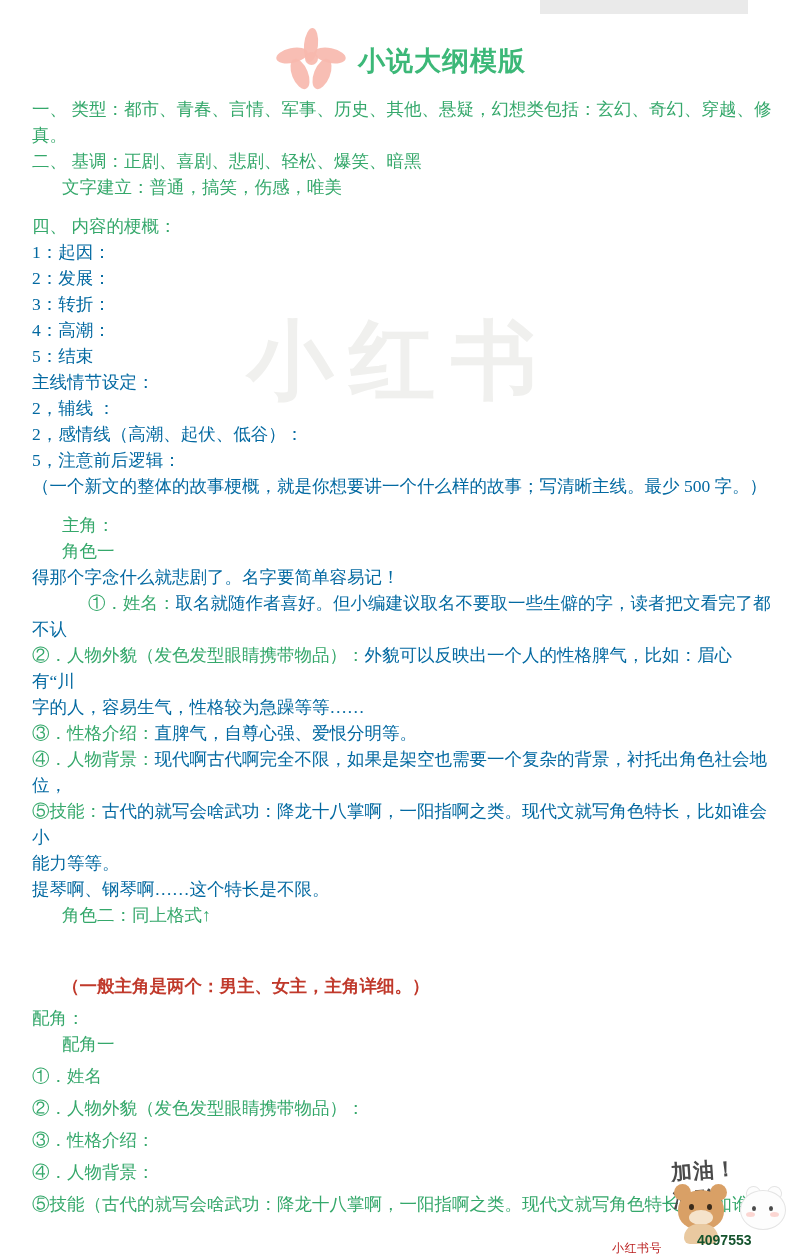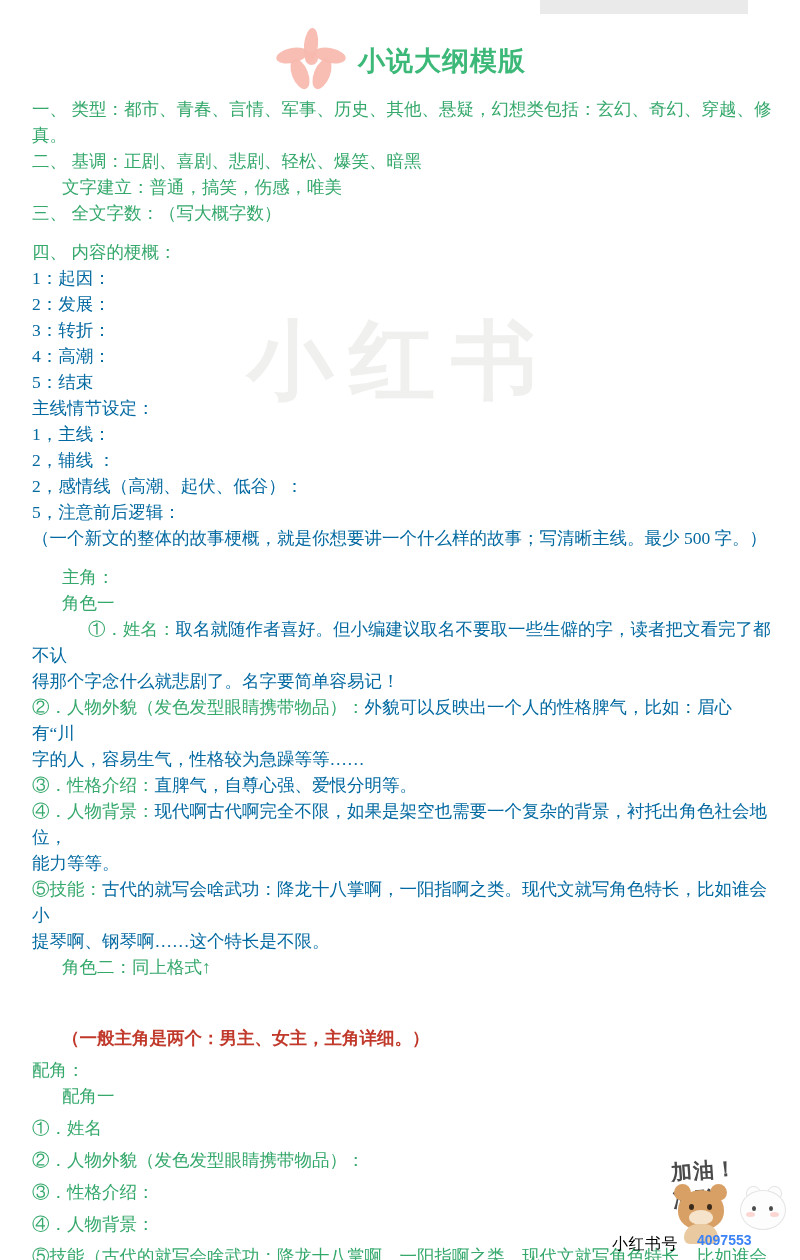--- a/index.html
+++ b/index.html
@@ -158,33 +158,33 @@
   .footer {
     position: absolute;
     left: 0;
     top: 1232px;
     width: 800px;
     height: 28px;
   }
   .footer-note {
     position: absolute;
     left: 612px;
-    top: 2px;
-    font-family: "Liberation Sans", sans-serif;
-    font-size: 16px;
-    color: #000000;
+    top: 8px;
+    font-family: "Liberation Sans", sans-serif;
+    font-size: 12px;
+    color: #b91c1c;
     letter-spacing: .5px;
   }
   .footer-id {
     position: absolute;
     left: 697px;
     top: 0px;
     font-family: "Liberation Sans", sans-serif;
     font-size: 14px;
-    color: #3b82f6;
+    color: #14532d;
     font-weight: bold;
   }
 </style>
 </head>
 <body>
 
 <div class="page">
 
   <div class="top-right-box"></div>
 
@@ -197,54 +197,52 @@
     </span>
     <span class="doc-title">小说大纲模版</span>
   </div>
 
   <div class="content">
 
     <div class="line green">一、 类型：都市、青春、言情、军事、历史、其他、悬疑，幻想类包括：玄幻、奇幻、穿越、修</div>
     <div class="line green">真。</div>
     <div class="line green">二、 基调：正剧、喜剧、悲剧、轻松、爆笑、暗黑</div>
     <div class="line green indent1">文字建立：普通，搞笑，伤感，唯美</div>
-    <div class="line green">三、 全文字数：（写大概字数）</div>
 
     <div class="gap"></div>
 
     <div class="line green">四、 内容的梗概：</div>
     <div class="line black">1：起因：</div>
     <div class="line black">2：发展：</div>
     <div class="line black">3：转折：</div>
     <div class="line black">4：高潮：</div>
     <div class="line black">5：结束</div>
     <div class="line black">主线情节设定：</div>
-    <div class="line black">1，主线：</div>
     <div class="line black">2，辅线 ：</div>
     <div class="line black">2，感情线（高潮、起伏、低谷）：</div>
     <div class="line black">5，注意前后逻辑：</div>
     <div class="line black">（一个新文的整体的故事梗概，就是你想要讲一个什么样的故事；写清晰主线。最少 500 字。）</div>
 
     <div class="gap"></div>
 
     <div class="line green indent1">主角：</div>
     <div class="line green indent1">角色一</div>
 
+    <div class="line black">得那个字念什么就悲剧了。名字要简单容易记！</div>
     <div class="line"><span class="green indent2">①．姓名：</span><span class="black">取名就随作者喜好。但小编建议取名不要取一些生僻的字，读者把文看完了都不认</span></div>
-    <div class="line black">得那个字念什么就悲剧了。名字要简单容易记！</div>
 
     <div class="line"><span class="green">②．人物外貌（发色发型眼睛携带物品）：</span><span class="black">外貌可以反映出一个人的性格脾气，比如：眉心有“川</span></div>
     <div class="line black">字的人，容易生气，性格较为急躁等等……</div>
 
     <div class="line"><span class="green">③．性格介绍：</span><span class="black">直脾气，自尊心强、爱恨分明等。</span></div>
 
     <div class="line"><span class="green">④．人物背景：</span><span class="black">现代啊古代啊完全不限，如果是架空也需要一个复杂的背景，衬托出角色社会地位，</span></div>
+    <div class="line"><span class="green">⑤技能：</span><span class="black">古代的就写会啥武功：降龙十八掌啊，一阳指啊之类。现代文就写角色特长，比如谁会小</span></div>
+
     <div class="line black">能力等等。</div>
-
-    <div class="line"><span class="green">⑤技能：</span><span class="black">古代的就写会啥武功：降龙十八掌啊，一阳指啊之类。现代文就写角色特长，比如谁会小</span></div>
     <div class="line black">提琴啊、钢琴啊……这个特长是不限。</div>
 
     <div class="line green indent1">角色二：同上格式↑</div>
     <div class="line red indent1">（一般主角是两个：男主、女主，主角详细。）</div>
 
     <div class="gap-s"></div>
 
     <div class="line green">配角：</div>
     <div class="line green indent1">配角一</div>
 

